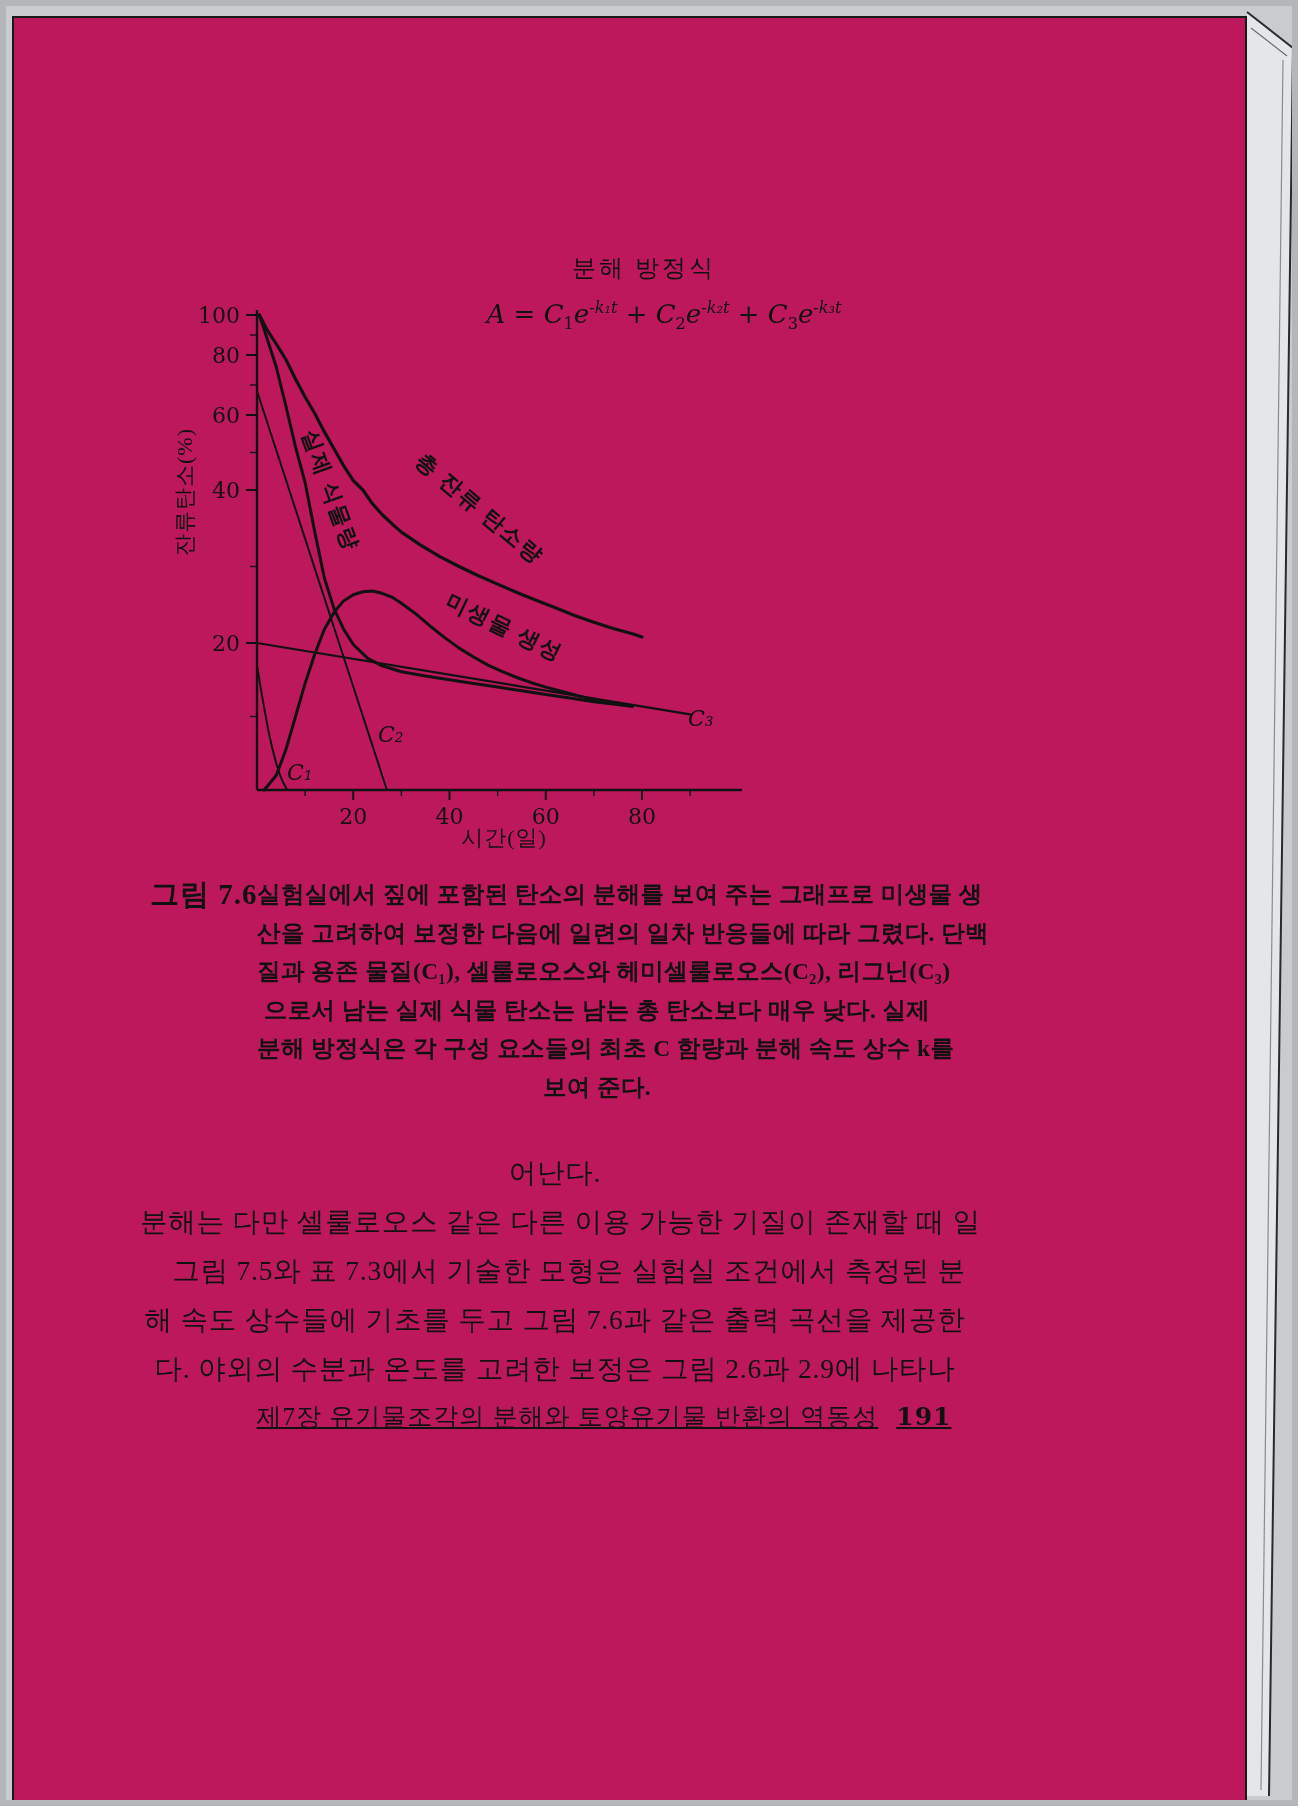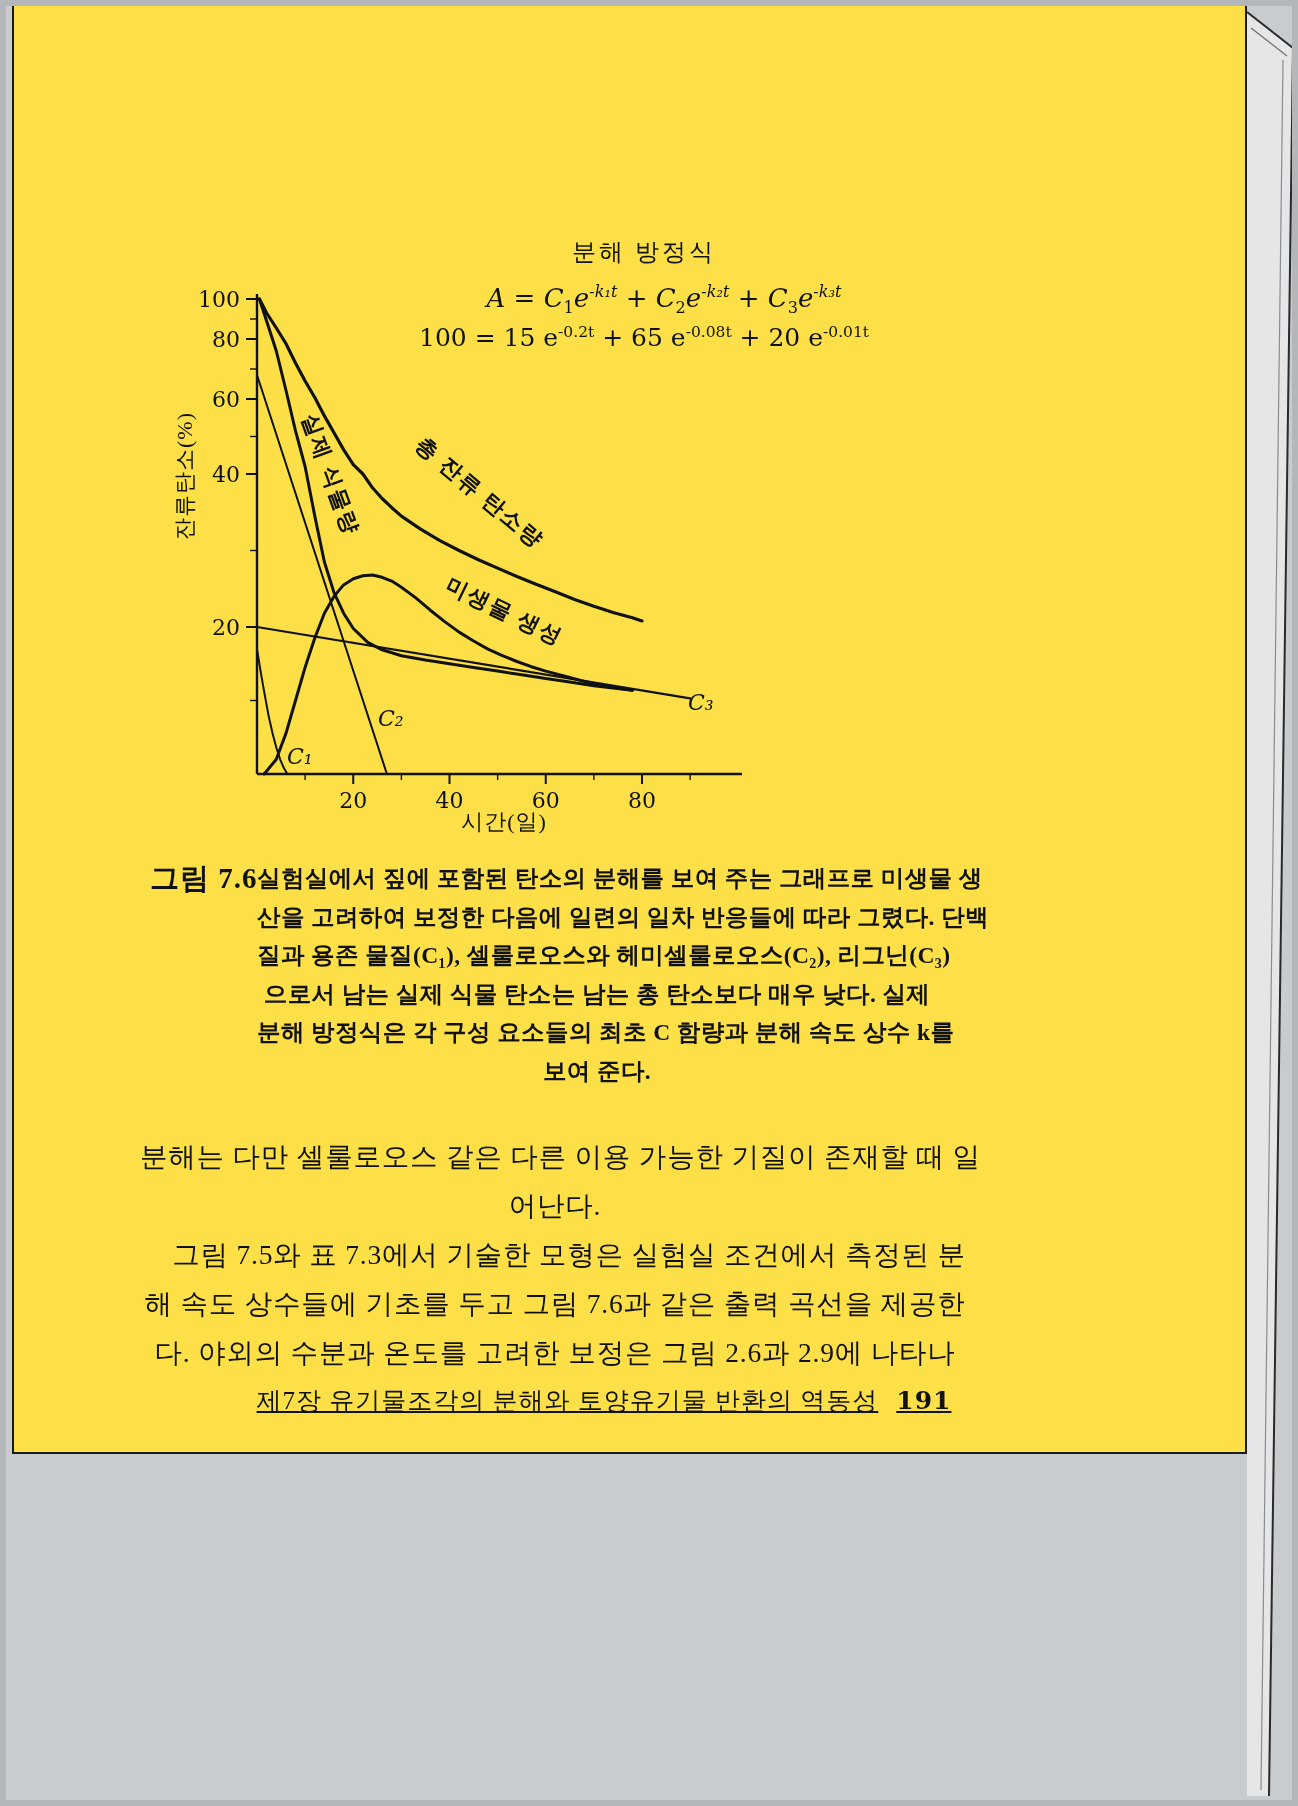--- a/index.html
+++ b/index.html
@@ -4,22 +4,22 @@
 <style>
   html,body{margin:0;padding:0;}
   body{
     width:1298px;height:1806px;position:relative;overflow:hidden;
     background:#c9ccce;
     font-family:"Liberation Serif","DejaVu Serif",serif;
     color:#111;
   }
   .frame{position:absolute;inset:0;border:6px solid #b4b7ba;pointer-events:none;z-index:50;}
   .page{
-    position:absolute;left:12px;top:0;width:1235px;height:1454px;
-    background:#fde047;border:2px solid #1a1a1a;box-sizing:border-box;z-index:2;
+    position:absolute;left:12px;top:16px;width:1235px;height:1789px;
+    background:#be185d;border:2px solid #1a1a1a;box-sizing:border-box;z-index:2;
   }
   .edge-svg{position:absolute;left:0;top:0;width:1298px;height:1806px;z-index:1;}
   .abs{position:absolute;text-align:center;}
   .center{text-align:center;}
   .eq-title{top:234px;left:390px;width:480px;font-size:24px;letter-spacing:3px;}
   .eq1{top:280px;left:410px;width:480px;font-size:26px;font-family:"DejaVu Serif",serif;}
   .eq2{top:321px;left:385px;width:490px;font-size:25px;font-family:"DejaVu Serif",serif;}
   .sup{vertical-align:super;font-size:0.62em;letter-spacing:0;}
   .sub{vertical-align:sub;font-size:0.62em;letter-spacing:0;}
   .it{font-style:italic;}
@@ -48,21 +48,20 @@
   <line x1="1251" y1="28" x2="1287" y2="56" stroke="#6a6d70" stroke-width="1.2"></line>
   <line x1="1283" y1="60" x2="1261" y2="1790" stroke="#8a8d90" stroke-width="1.2"></line>
 </svg>
 
 <div class="frame"></div>
 
 <div class="page">
 
   <div class="abs eq-title center">분해 방정식</div>
   <div class="abs eq1 center"><span class="it">A</span><span> = </span><span class="it">C</span><span class="sub">1</span><span class="it">e</span><span class="sup it">-k₁t</span><span> + </span><span class="it">C</span><span class="sub">2</span><span class="it">e</span><span class="sup it">-k₂t</span><span> + </span><span class="it">C</span><span class="sub">3</span><span class="it">e</span><span class="sup it">-k₃t</span></div>
-  <div class="abs eq2 center"><span>100 = 15 e</span><span class="sup">-0.2t</span><span> + 65 e</span><span class="sup">-0.08t</span><span> + 20 e</span><span class="sup">-0.01t</span></div>
 
   <div class="abs chart-wrap">
     <svg id="figure-svg" width="660" height="570" viewBox="0 0 660 570">
       <g id="axes">
         <line x1="105" y1="10" x2="105" y2="490" stroke="#111" stroke-width="2.4"></line>
         <line x1="105" y1="490" x2="590" y2="490" stroke="#111" stroke-width="2.4"></line>
       </g>
       <g id="ticks">
           <line x1="94" y1="15" x2="105" y2="15" stroke="#111" stroke-width="2"></line>
           <text x="88" y="23" text-anchor="end" class="tick-label">100</text>
@@ -118,22 +117,22 @@
   <div class="abs caption">
     <div>실험실에서 짚에 포함된 탄소의 분해를 보여 주는 그래프로 미생물 생</div>
     <div>산을 고려하여 보정한 다음에 일련의 일차 반응들에 따라 그렸다. 단백</div>
     <div>질과 용존 물질(C₁), 셀룰로오스와 헤미셀룰로오스(C₂), 리그닌(C₃)</div>
     <div>으로서 남는 실제 식물 탄소는 남는 총 탄소보다 매우 낮다. 실제</div>
     <div>분해 방정식은 각 구성 요소들의 최초 C 함량과 분해 속도 상수 k를</div>
     <div>보여 준다.</div>
   </div>
 
   <div class="abs bodytext">
+    <div>어난다.</div>
     <div>분해는 다만 셀룰로오스 같은 다른 이용 가능한 기질이 존재할 때 일</div>
-    <div>어난다.</div>
     <div class="indent">그림 7.5와 표 7.3에서 기술한 모형은 실험실 조건에서 측정된 분</div>
     <div>해 속도 상수들에 기초를 두고 그림 7.6과 같은 출력 곡선을 제공한</div>
     <div>다. 야외의 수분과 온도를 고려한 보정은 그림 2.6과 2.9에 나타나</div>
   </div>
 
   <div class="abs footer center">
     <span>제7장  유기물조각의 분해와 토양유기물 반환의 역동성</span><span class="pagenum">191</span>
   </div>
 
 </div>

